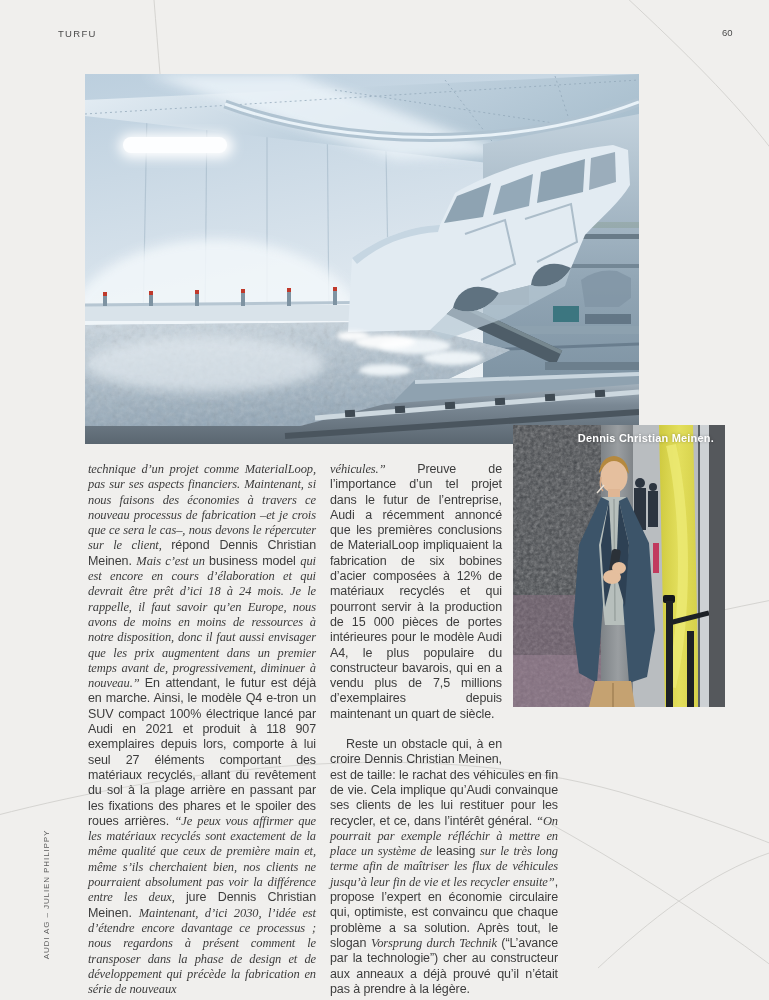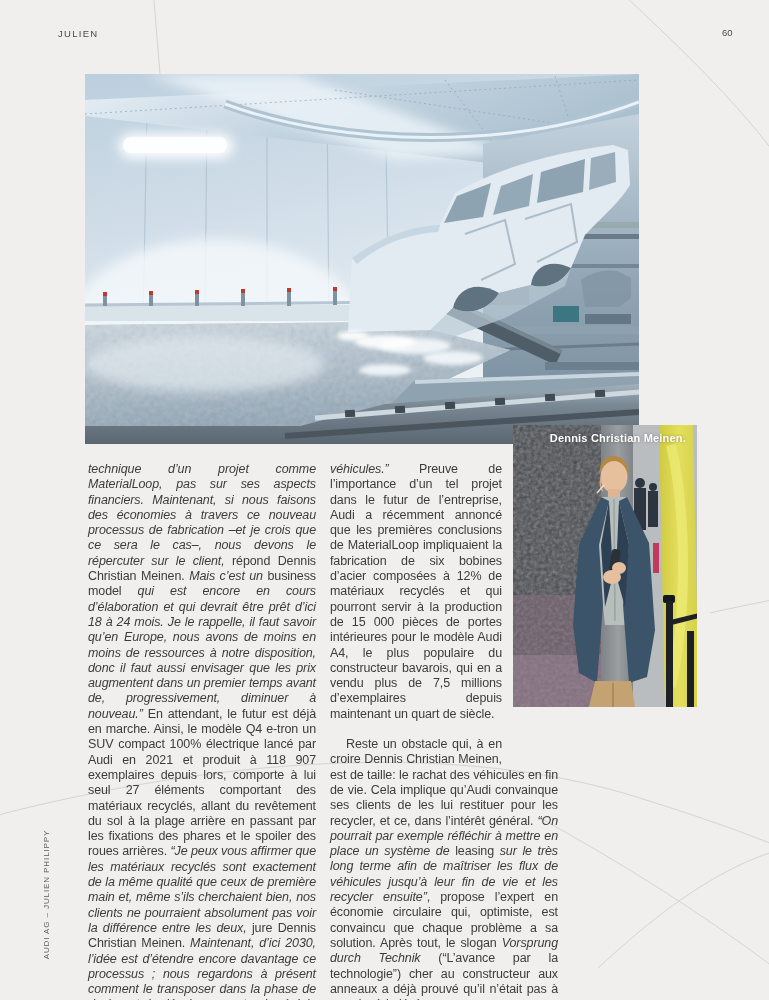--- a/index.html
+++ b/index.html
@@ -21,41 +21,41 @@
   .page-number{
     position:absolute;left:722px;top:27px;width:30px;
     font-size:9.5px;color:#4a4a4a;z-index:4;
   }
   
   .main-photo{
     position:absolute;left:85px;top:74px;width:554px;height:370px;
     z-index:2;overflow:hidden;background:#cfdde8;
   }
   .portrait-photo{
-    position:absolute;left:513px;top:425px;width:184px;height:282px;
+    position:absolute;left:513px;top:425px;width:212px;height:282px;
     z-index:3;overflow:hidden;background:#55585c;
   }
   .portrait-caption{
     position:absolute;top:7px;right:11px;
     font-size:11px;font-weight:bold;color:#ffffff;
     white-space:nowrap;letter-spacing:0.2px;
     text-shadow:0 0 3px rgba(0,0,0,0.35);
   }
   
   .col{
     position:absolute;top:462px;width:228px;
     font-size:12.5px;line-height:15.3px;
     text-align:justify;color:#3c3c3c;z-index:3;
     letter-spacing:-0.1px;
   }
   .col-left{left:88px;}
   .col-right{left:330px;}
   .col p{margin:0;}
   .para-indent{text-indent:16px;margin-top:15px !important;}
-  .it{font-style:italic;}
+  .it{font-style:italic;font-family:Liberation Serif, serif;}
   .photo-spacer{float:right;width:56px;height:294px;}
   
   .credit{
     position:absolute;left:-29px;top:890px;width:150px;
     transform:rotate(-90deg);
     text-align:center;
     font-size:8px;letter-spacing:0.9px;color:#5d5d5d;z-index:4;
     white-space:nowrap;
   }
 </style>
@@ -66,21 +66,21 @@
 
   <svg class="arcs" viewBox="0 0 769 1000" fill="none" stroke="#d5d4d1" stroke-width="1">
     <path d="M154,0 C156,25 158,50 160,74"></path>
     <path d="M625,-4 C685,52 734,100 772,150"></path>
     <path d="M-6,816 C180,768 420,736 620,792 C680,810 732,828 772,844"></path>
     <path d="M540,818 C620,862 700,912 772,966"></path>
     <path d="M598,968 C648,922 706,874 772,852"></path>
     <path d="M710,613 C732,608 752,604 772,600"></path>
   </svg>
 
-  <div class="section-label">JULIEN</div>
+  <div class="section-label">TURFU</div>
   <div class="page-number">60</div>
 
   <div class="main-photo">
     <svg width="554" height="370" viewBox="0 0 554 370">
       <defs>
         <linearGradient id="wallg" x1="0" y1="0" x2="0.3" y2="1">
           <stop offset="0" stop-color="#bccfde"></stop>
           <stop offset="0.55" stop-color="#d8e3ec"></stop>
           <stop offset="1" stop-color="#eef3f6"></stop>
         </linearGradient>

